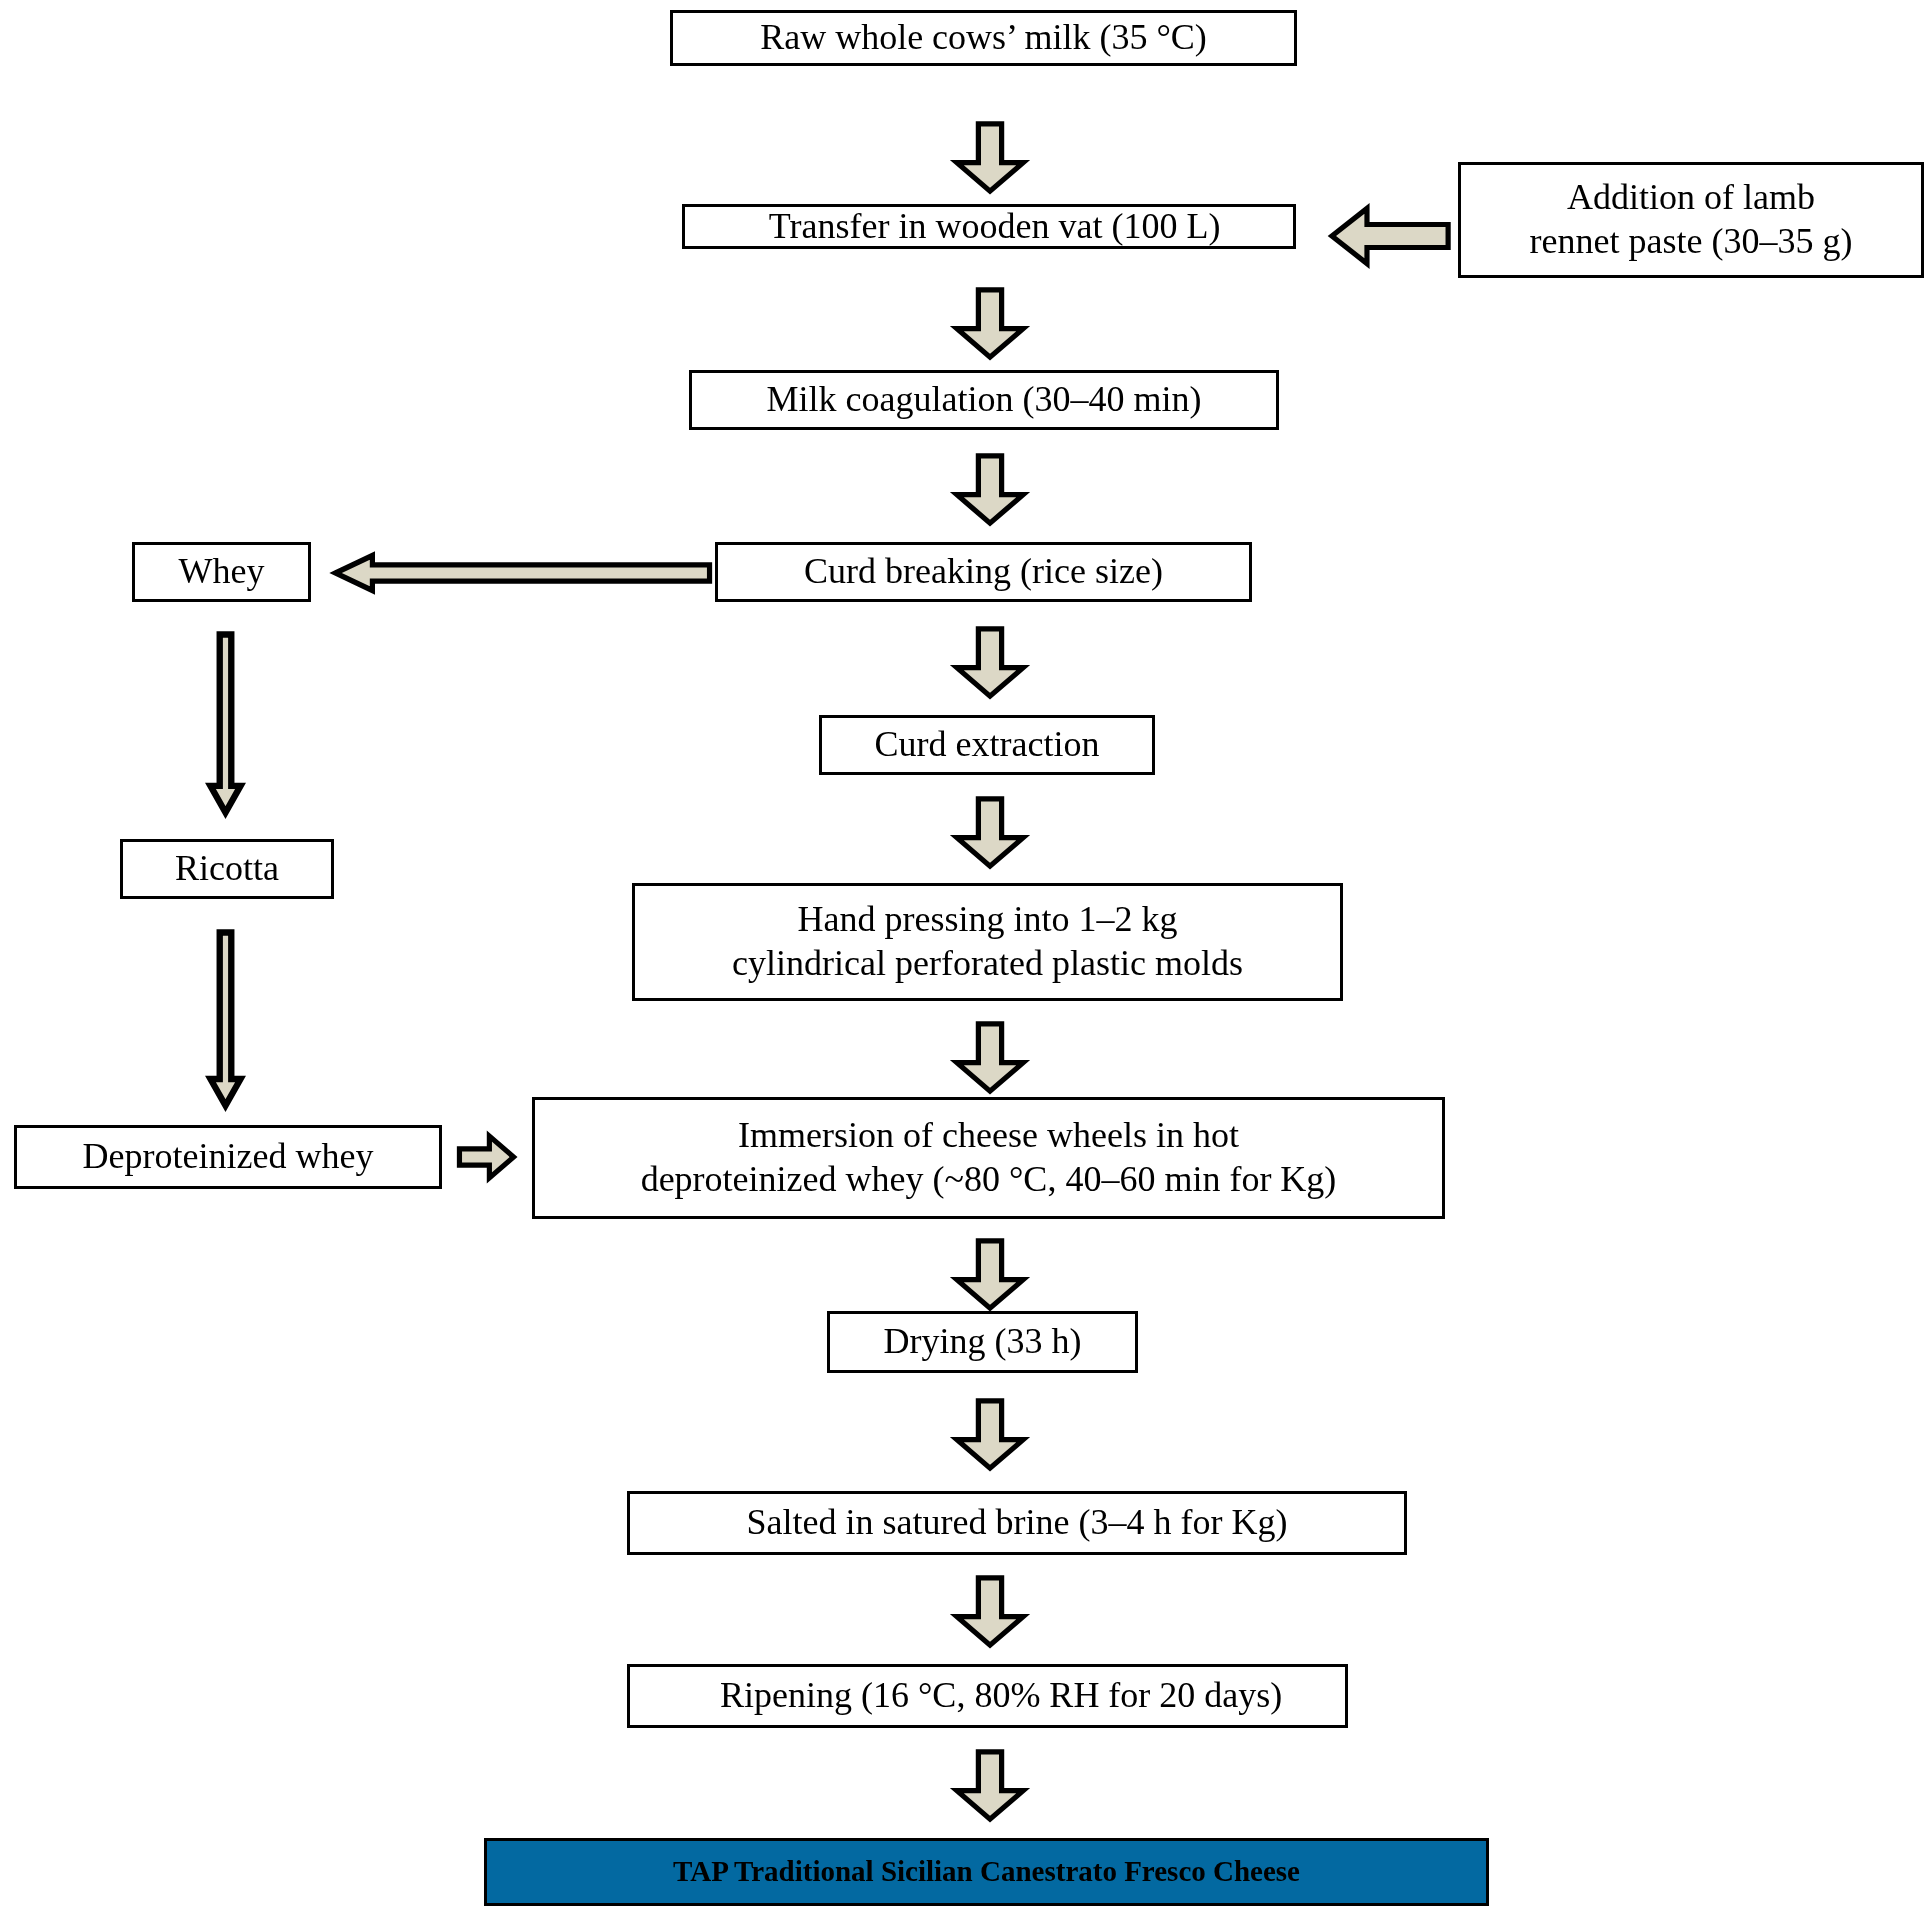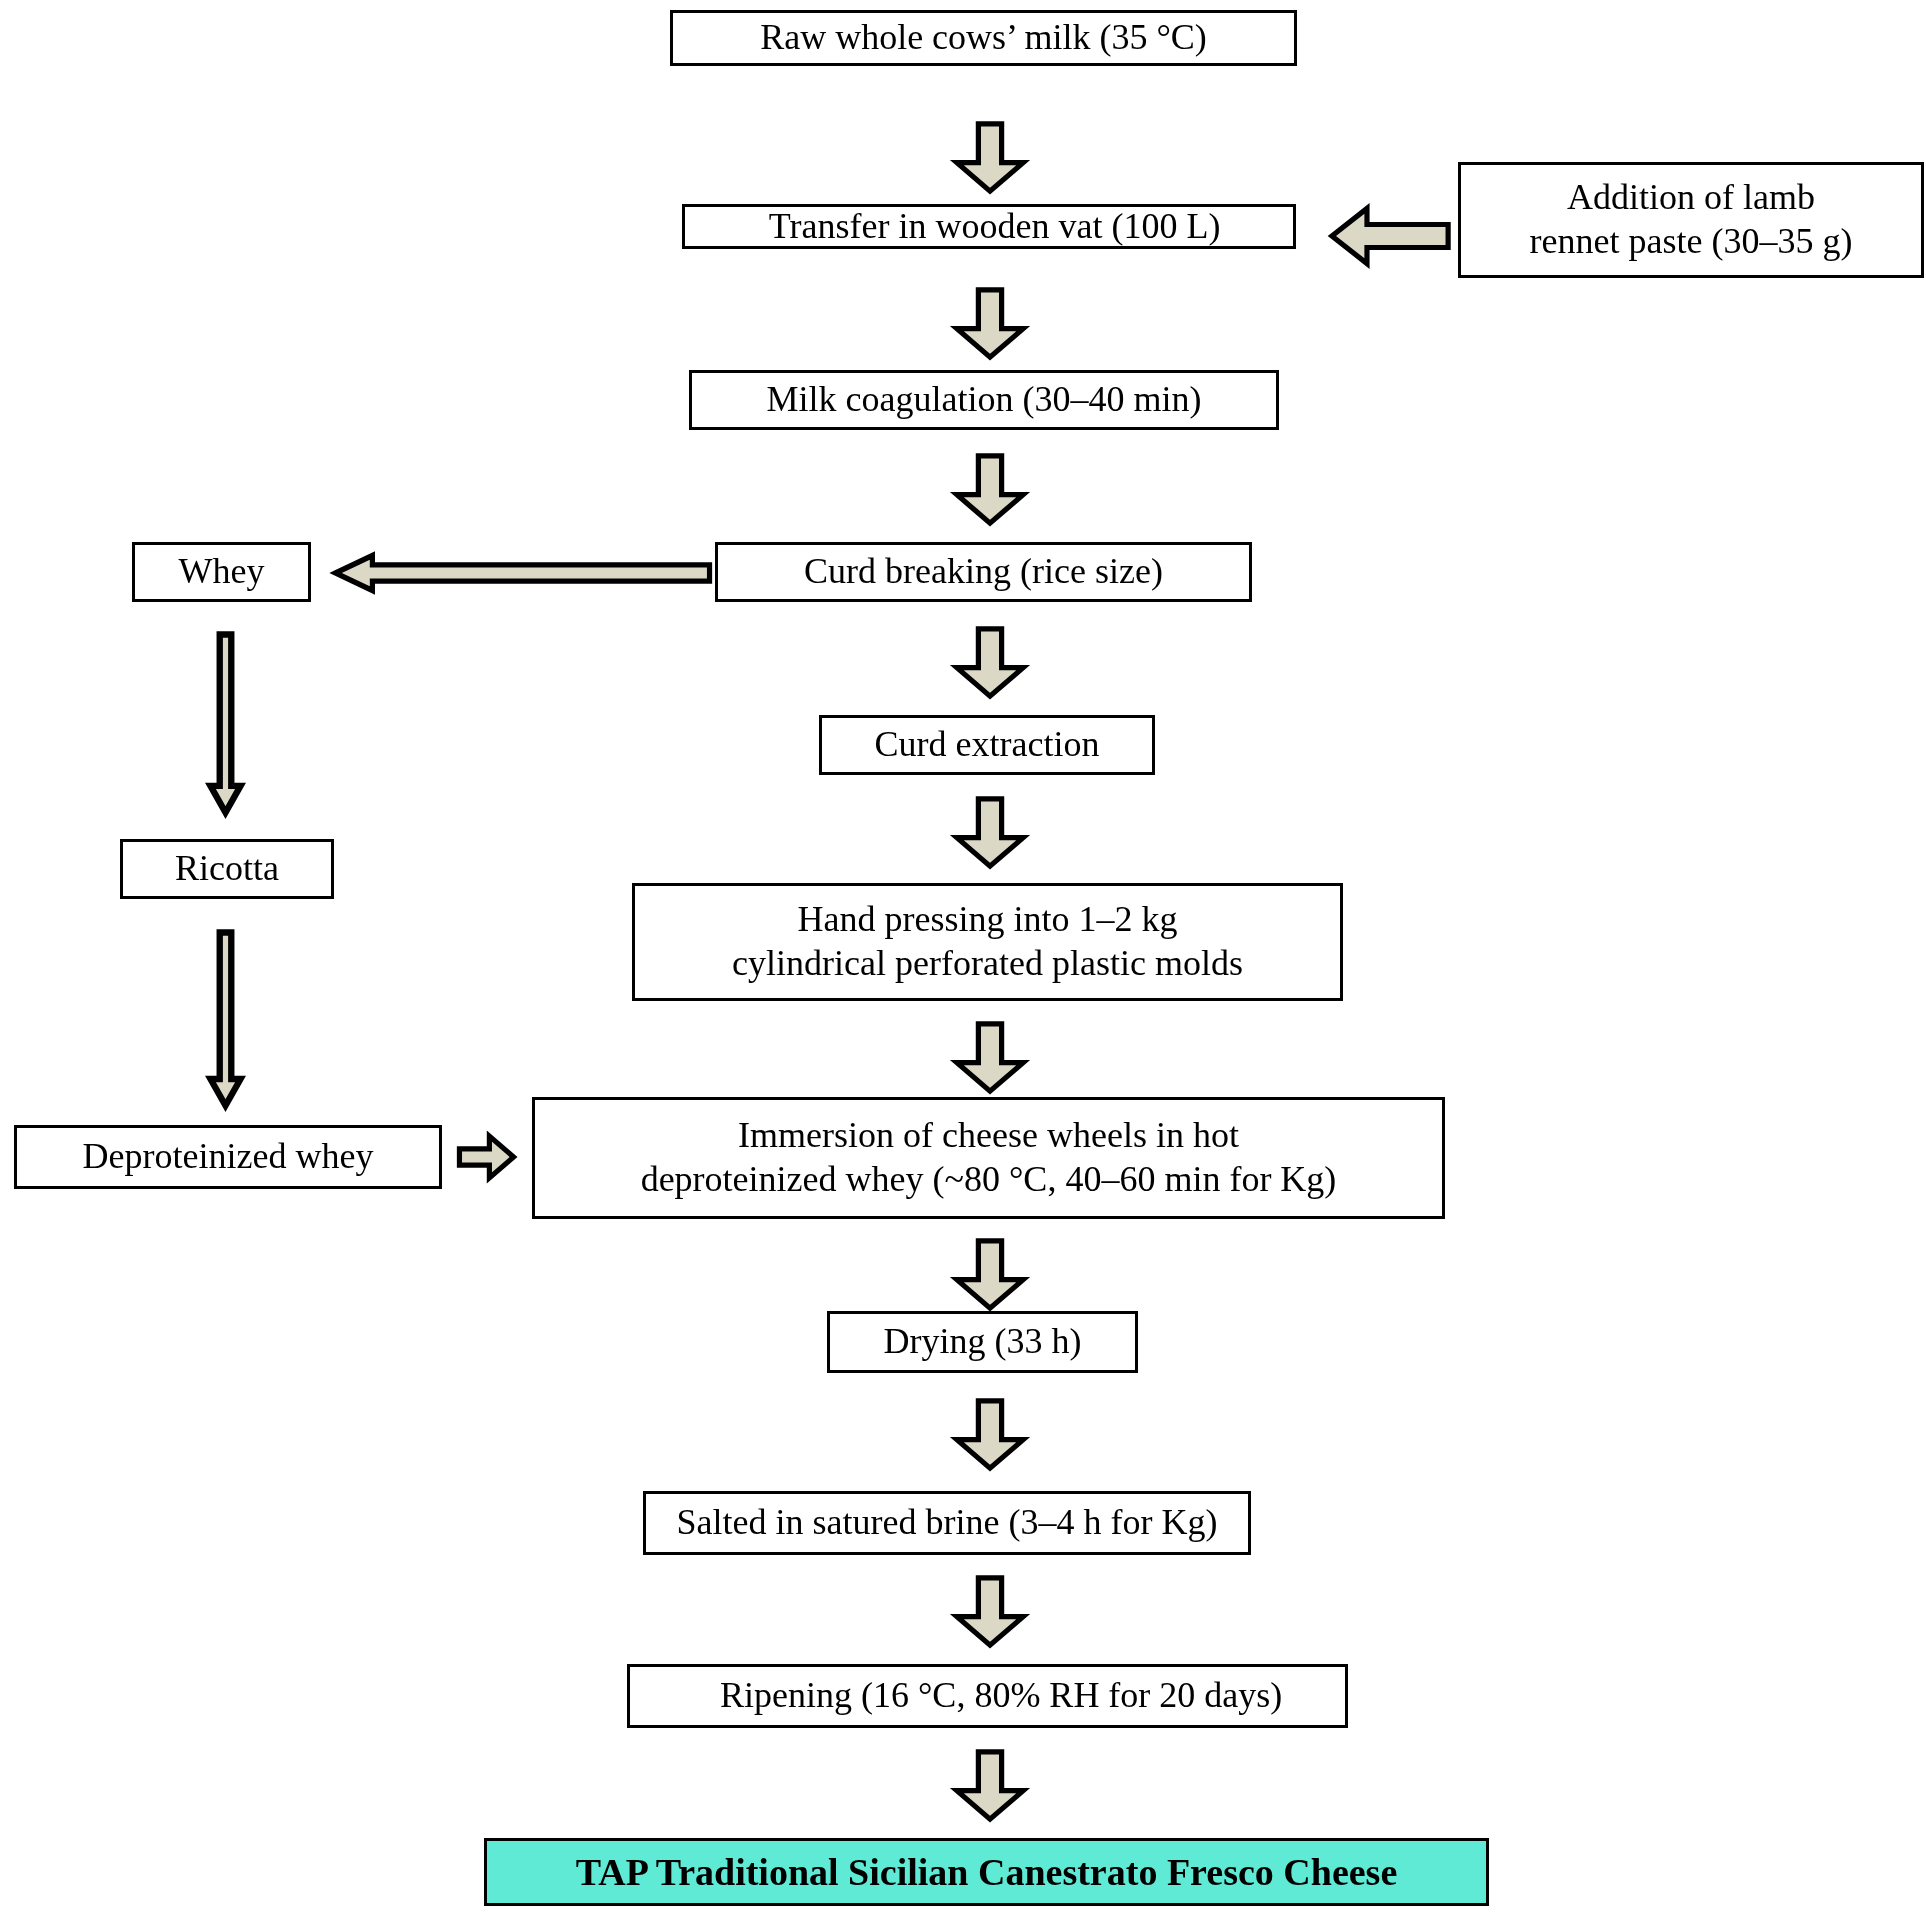--- a/index.html
+++ b/index.html
@@ -24,23 +24,23 @@
     align-items: center;
     justify-content: center;
     text-align: center;
     color: #000000;
     font-size: 36px;
     line-height: 1.22;
     padding: 3.5px 12.7px;
     white-space: pre-line;
   }
   .node.final {
-    background: #5eead4;
+    background: #0369a1;
     font-weight: bold;
-    font-size: 38px;
+    font-size: 29px;
   }
   .arrow {
     position: absolute;
   }
   .arrow svg {
     display: block;
     width: 100%;
     height: 100%;
     overflow: visible;
   }
@@ -103,21 +103,21 @@
 
   <div class="node" style="left:532px; top:1097px; width:913px; height:122px;">
     <span>Immersion of cheese wheels in hot
 deproteinized whey (~80 °C, 40–60 min for Kg)</span>
   </div>
 
   <div class="node" style="left:827px; top:1311px; width:311px; height:62px;">
     <span>Drying (33 h)</span>
   </div>
 
-  <div class="node" style="left:627px; top:1491px; width:608px; height:64px;margin-left:16px;">
+  <div class="node" style="left:627px; top:1491px; width:780px; height:64px;">
     <span>Salted in satured brine (3–4 h for Kg)</span>
   </div>
 
   <div class="node" style="left:627px; top:1664px; width:721px; height:64px;padding-left:40px;">
     <span>Ripening (16 °C, 80% RH for 20 days)</span>
   </div>
 
   <div class="node final" style="left:484px; top:1838px; width:1005px; height:68px;">
     <span>TAP Traditional Sicilian Canestrato Fresco Cheese</span>
   </div>

